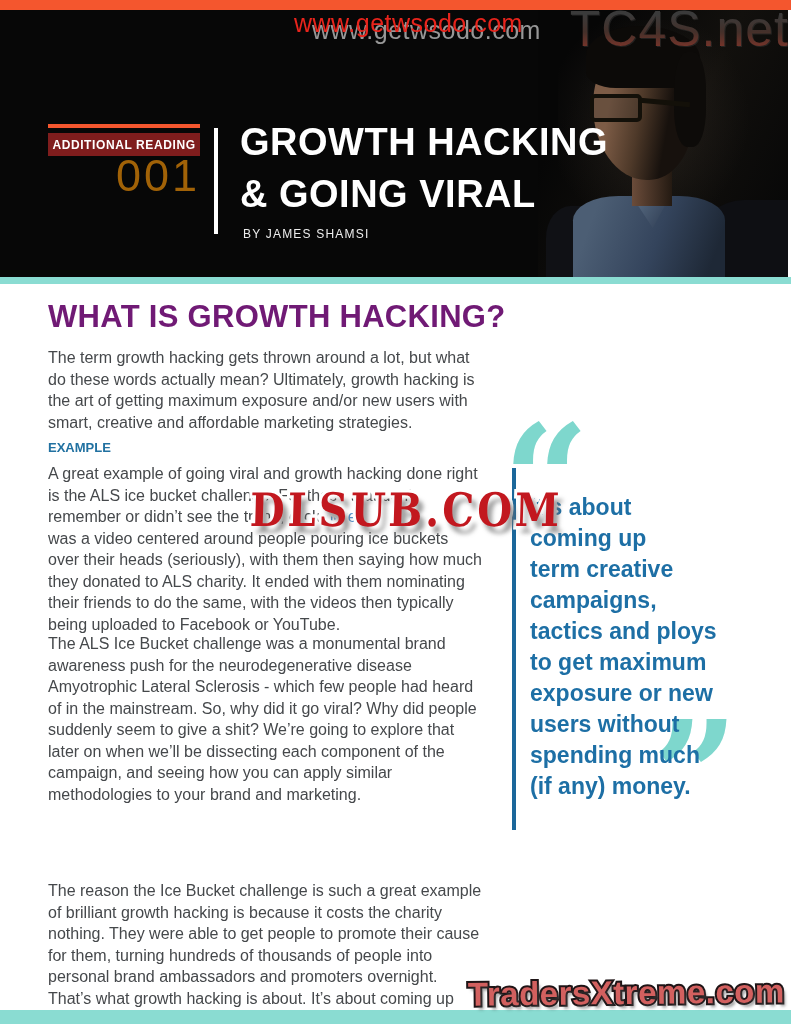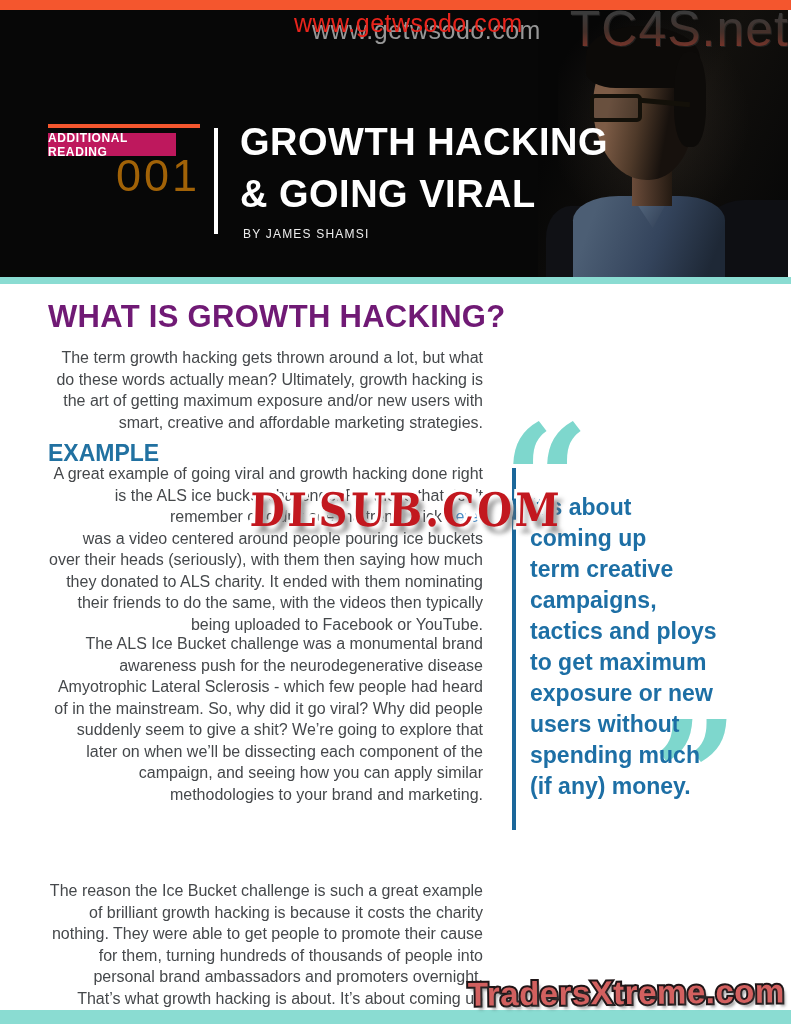--- a/index.html
+++ b/index.html
@@ -34,38 +34,38 @@
   .photo .shirt { position:absolute; left:35px; top:186px; width:152px; height:81px;
                   background:linear-gradient(110deg,#4c5e74 15%, #34445c 55%, #1e2836 90%);
                   border-radius:30% 30% 0 0; }
   .photo .collar { position:absolute; left:95px; top:188px; width:36px; height:30px;
                    background:linear-gradient(120deg,#5a6d84,#2c3a50); clip-path:polygon(0 0,100% 0,55% 100%); }
   .photo .blazer-l { position:absolute; left:8px; top:196px; width:55px; height:71px; background:#101115; border-radius:45% 0 0 0; }
   .photo .blazer-r { position:absolute; left:162px; top:190px; width:88px; height:77px; background:#0e0f13; border-radius:50% 0 0 0; }
 
   
   .badge-rule { position:absolute; left:48px; top:124px; width:152px; height:4px; background:#f4562e; z-index:3; }
-  .badge { position:absolute; left:48px; top:133px; width:128px; height:23px; background:#be185d; z-index:3;
+  .badge { position:absolute; left:48px; top:133px; width:152px; height:23px; background:#7f1d1d; z-index:3;
            display:flex; align-items:center; justify-content:center;
            color:#fff; font-size:12px; font-weight:bold; letter-spacing:0.6px; }
   .issue-number { position:absolute; left:48px; top:150px; width:152px; text-align:right; z-index:3;
                   color:#a16207; font-size:45px; font-weight:300; letter-spacing:3px; }
   .title-divider { position:absolute; left:214px; top:128px; width:4px; height:106px; background:#ffffff; z-index:3; }
   .doc-title { position:absolute; left:240px; top:116px; z-index:3; color:#ffffff;
                font-size:38px; font-weight:800; line-height:52px; letter-spacing:0.5px; white-space:nowrap; }
   .byline { position:absolute; left:243px; top:227px; z-index:3; color:#ededed;
             font-size:12px; letter-spacing:1.2px; }
 
   
   .article-heading { position:absolute; left:48px; top:299px; color:#701a75;
                      font-size:31px; font-weight:800; letter-spacing:0.3px; }
   .body-par { position:absolute; left:48px; width:435px; color:#45484b;
-              font-size:16px; line-height:21.5px;text-align:right; }
+              font-size:16px; line-height:21.5px; }
   .p1 { top:347px; }
-  .example-heading { position:absolute; left:48px; top:440px; color:#2171a1; font-size:23px; font-weight:800; }
+  .example-heading { position:absolute; left:48px; top:440px; color:#2171a1; font-size:13px; font-weight:800; }
   .p2 { top:463px; }
   .p3 { top:633px; }
   .p4 { top:844px;margin-top:36px; }
   .link { color:#4d8fc9; text-decoration:none; cursor:pointer; }
   .after-link-block { display:block; }
 
   
   .quote-line { position:absolute; left:512px; top:468px; width:4px; height:362px; background:#1b679a; }
   .quote-open { position:absolute; left:503px; top:404px; color:#7ed7cd; z-index:1;
                 font-family:"DejaVu Serif", serif; font-weight:bold; font-size:150px; line-height:1; }

